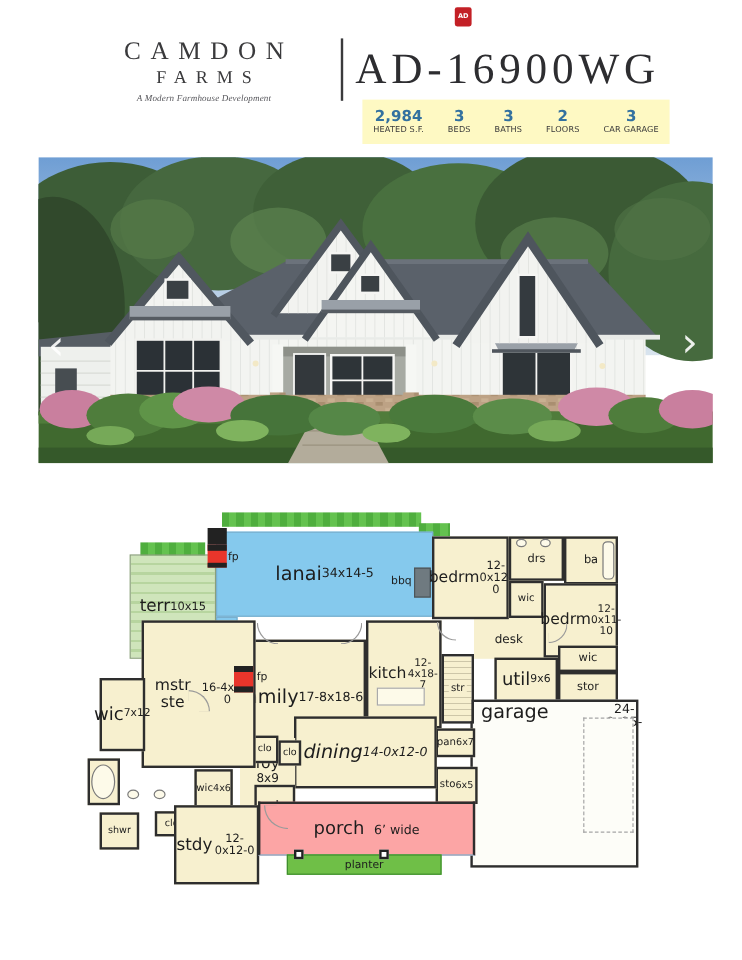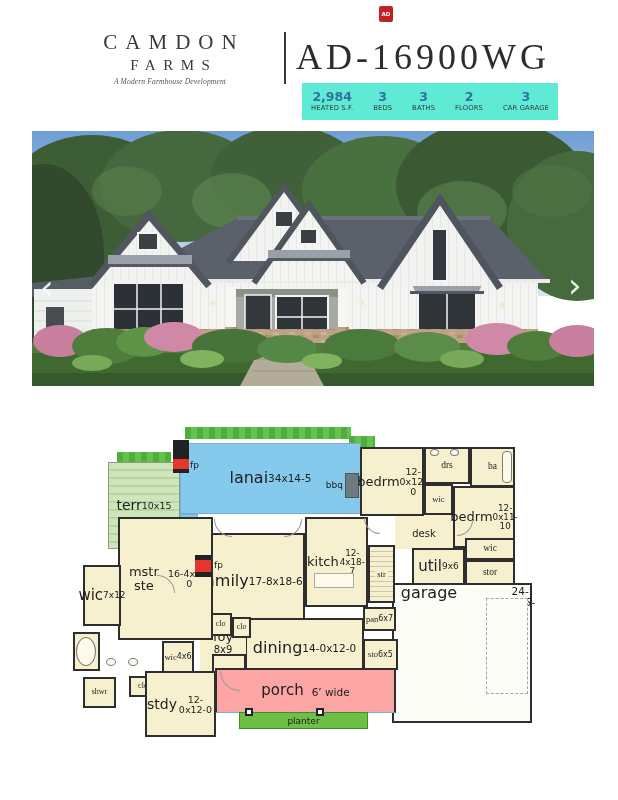--- a/index.html
+++ b/index.html
@@ -8,38 +8,38 @@
   
   .brand{position:absolute;left:95px;top:30px;width:150px;text-align:center;color:#3a3a3c;}
   .brand .l1{font-family:"Liberation Serif",serif;font-size:21px;letter-spacing:.38em;margin-left:.38em;}
   .brand .l2{font-family:"Liberation Serif",serif;font-size:15px;letter-spacing:.5em;margin-left:.5em;margin-top:2px;}
   .brand .tag{font-family:"Liberation Serif",serif;font-style:italic;font-size:7.5px;color:#55555a;margin-top:3px;letter-spacing:.02em;}
   .badge{position:absolute;left:379px;top:6px;width:14px;height:16px;background:#c32026;border-radius:2px;
          display:flex;align-items:center;justify-content:center;color:#fff;font-size:5.5px;font-weight:bold;}
   .vrule{position:absolute;left:284px;top:32px;width:2px;height:52px;background:#3a3a3c;}
   .plan-num{position:absolute;left:296px;top:36px;width:280px;font-family:"Liberation Serif",serif;
             font-size:36px;letter-spacing:4px;color:#2d2d30;}
-  .stats{position:absolute;left:302px;top:83px;width:256px;height:37px;background:#5eead4;
+  .stats{position:absolute;left:302px;top:83px;width:256px;height:37px;background:#fef9c3;
          display:flex;align-items:center;justify-content:space-between;padding:0 9px;box-sizing:border-box;}
   .stat{text-align:center;line-height:1.15;}
   .stat .v{color:#33719f;font-weight:bold;font-size:12.5px;}
   .stat .k{color:#3b3b3b;font-size:6.8px;letter-spacing:.02em;}
   
   .photo{position:absolute;left:32px;top:131px;width:562px;height:255px;}
   .photo svg{display:block;}
   
   .plan{position:absolute;left:62px;top:425px;width:482px;height:320px;font-family:"DejaVu Sans",sans-serif;color:#1d1d1d;}
   .plan *{box-sizing:border-box;}
   .abs{position:absolute;}
   .room{position:absolute;background:#f7f0cf;border:2px solid #2e2e2e;display:flex;flex-direction:row;
         align-items:center;justify-content:center;line-height:1.05;text-align:center;}
   .nm{font-size:13px;} .dm{font-size:9.5px;margin-top:1px;}
   .lg .nm{font-size:16px;} .lg .dm{font-size:10.5px;}
   .md .nm{font-size:15px;} .md .dm{font-size:9px;}
-  .sm .nm{font-size:8.5px;font-family:Liberation Serif, serif;} .sm .dm{font-size:8px;}
+  .sm .nm{font-size:8.5px;} .sm .dm{font-size:8px;}
   .lanai{background:#85c9ed;border:1px solid #79afce;}
   .terr{background:repeating-linear-gradient(180deg,#cfe5bb 0 6px,#b7d59f 6px 8px);border:1px solid #8aa07a;}
   .hedge{position:absolute;background:repeating-linear-gradient(90deg,#4fae3e 0 6px,#64c24f 6px 12px);}
   .porch{background:#fca5a5;border:2px solid #2e2e2e;border-bottom:1px solid #79afce;flex-direction:row;gap:8px;}
   .planter{position:absolute;background:#6fbf47;border:1px solid #3f8f2e;display:flex;align-items:center;justify-content:center;font-size:9px;}
   .garage{background:#fdfdf8;}
   .strr{background:repeating-linear-gradient(180deg,#f7f0cf 0 4px,#cdc6a8 4px 5px);}
   .fp{position:absolute;background:#e8352b;border-top:5px solid #222;border-bottom:4px solid #222;}
   .fp2{position:absolute;background:#e8352b;border-top:5px solid #222;border-bottom:5px solid #222;}
   .lab{position:absolute;font-size:9px;line-height:1;}
@@ -292,21 +292,21 @@
       <span class="nm" style="background:#f7f0cf;padding:1px 2px;">str</span>
     </div>
     <div class="room sm" style="left:301px;top:182px;width:33px;height:24px;">
       <span class="nm">pan</span>
       <span class="dm">6x7</span>
     </div>
     <div class="room sm" style="left:301px;top:214px;width:35px;height:31px;">
       <span class="nm">sto</span>
       <span class="dm">6x5</span>
     </div>
-    <div class="room lg" style="left:183px;top:193px;width:119px;height:60px;">
+    <div class="room lg" style="left:183px;top:172px;width:119px;height:60px;font-style:italic;">
       <span class="nm">dining</span>
       <span class="dm">14-0x12-0</span>
     </div>
     <div class="abs" style="left:138px;top:190px;width:46px;height:56px;background:#f7f0cf;display:flex;flex-direction:column;align-items:center;justify-content:center;line-height:1.05;">
       <span class="nm">foy</span>
       <span class="dm" style="font-size:10px;">8x9</span>
     </div>
     <div class="room sm" style="left:147px;top:188px;width:23px;height:23px;">
       <span class="nm" style="font-size:8px;">clo</span>
     </div>

